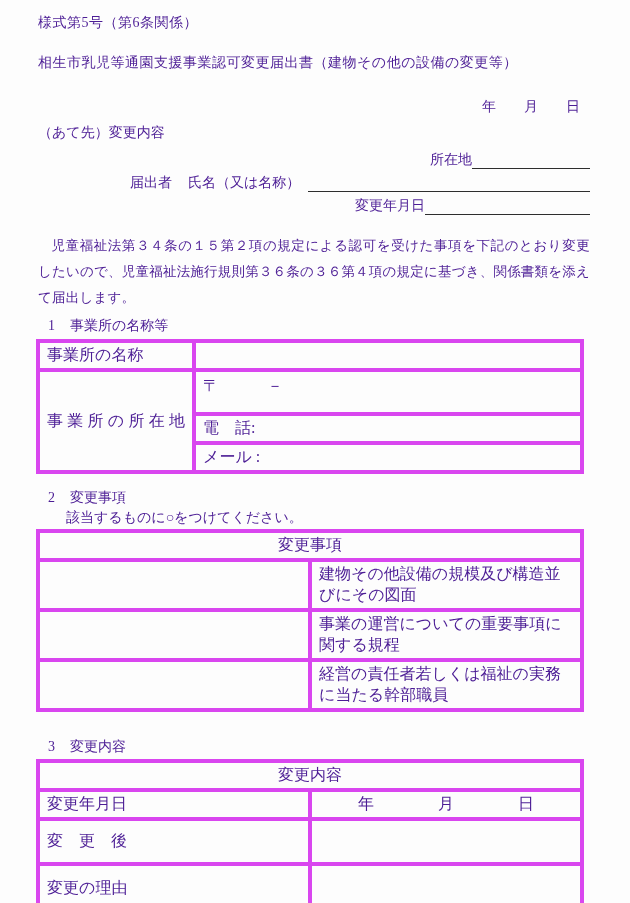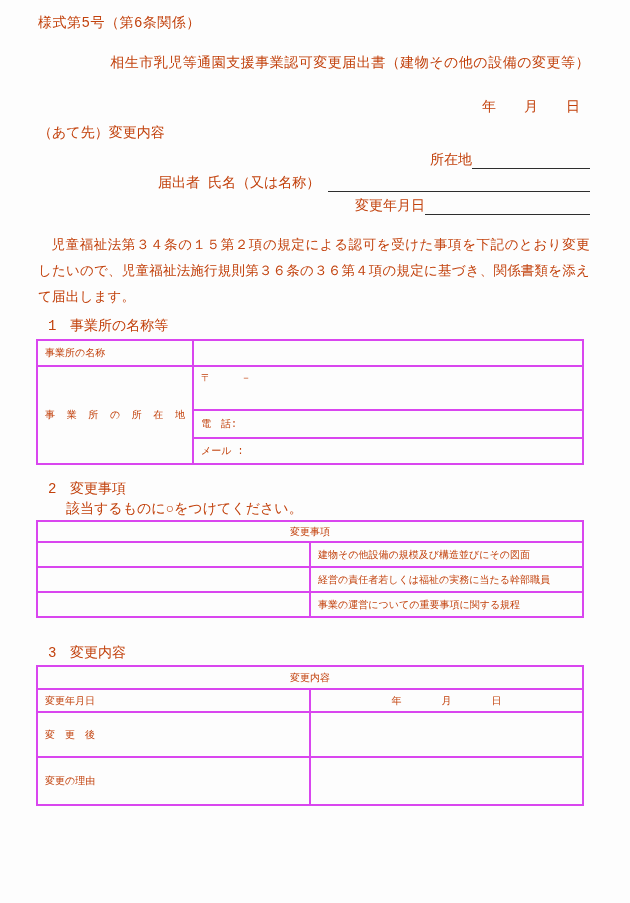--- a/index.html
+++ b/index.html
@@ -2,51 +2,51 @@
 <html><head>
 <meta charset="utf-8">
 <style>
   * { box-sizing: border-box; }
   html,body { margin:0; padding:0; background:#ffffff; }
   .page {
     position: relative;
     width: 630px;
     height: 903px;
     background: #fdfdfd;
-    color: #c2410c;
-    font-family: Liberation Mono, monospace;
+    color: #4c1d95;
+    font-family: Liberation Serif, serif;
     font-size: 14px;
     padding: 14px 40px 0 38px;
     overflow: hidden;
   }
 
   .form-number { letter-spacing: .5px; }
 
   .doc-title {
     margin-top: 22px;
-    text-align: right;
+    text-align: left;
     letter-spacing: .5px;
     white-space: nowrap;
   }
 
   .date-line {
     margin-top: 26px;
     text-align: right;
     padding-right: 10px;
   }
 
   .addressee { margin-top: 8px; }
 
   
   .submitter { margin-top: 4px; }
   .sub-row { display: flex; align-items: flex-end; height: 23px; }
   .sub-row .spacer { flex: 1; }
   .u-line { border-bottom: 1px solid #2e2e2e; height: 18px; }
-  .lbl-notifier { margin-left: 120px; white-space: nowrap; }
-  .lbl-name { margin-left: 8px; white-space: nowrap; }
+  .lbl-notifier { margin-left: 92px; white-space: nowrap; }
+  .lbl-name { margin-left: 16px; white-space: nowrap; }
   .line-address { width: 118px; }
   .line-name { flex: 1; margin-left: 8px; }
   .line-rep { width: 165px; }
 
   .body-par {
     margin-top: 18px;
     line-height: 26px;
     font-size: 13.5px;
     text-indent: 1em;
     text-align: justify;
@@ -57,23 +57,23 @@
   .sec-head .num { display: inline-block; width: 22px; }
   .sec-sub { padding-left: 28px; margin-top: 2px; }
 
   table {
     border-collapse: collapse;
     width: 548px;
     table-layout: fixed;
     margin-left: -2px;
   }
   td {
-    border: 2px solid #d946ef;
+    border: 4px solid #d946ef;
     padding: 2px 7px;
-    font-size: 10px;
+    font-size: 16px;
     vertical-align: middle;
     overflow: hidden;
   }
   .t-head { text-align: center; }
 
   .just { width: 100%; text-align: justify; text-align-last: justify; }
 
   
   .t1 { margin-top: 4px; }
   .t1 .col-label { width: 156px; }
@@ -168,25 +168,25 @@
     <tbody>
         <tr>
       <td class="t-head" colspan="2">変更事項</td>
     </tr>
     <tr class="item-row">
       <td class="col-mark"></td>
       <td>建物その他設備の規模及び構造並びにその図面</td>
     </tr>
     <tr class="item-row">
       <td class="col-mark"></td>
-      <td>経営の責任者若しくは福祉の実務に当たる幹部職員</td>
+      <td>事業の運営についての重要事項に関する規程</td>
     </tr>
     <tr class="item-row">
       <td class="col-mark"></td>
-      <td>事業の運営についての重要事項に関する規程</td>
+      <td>経営の責任者若しくは福祉の実務に当たる幹部職員</td>
     </tr>
   </tbody>
     </table>
 
   <div class="sec-head gap-s3">
     <span class="num">3</span><span>変更内容</span>
   </div>
 
   <table class="t3">
     <tbody>

